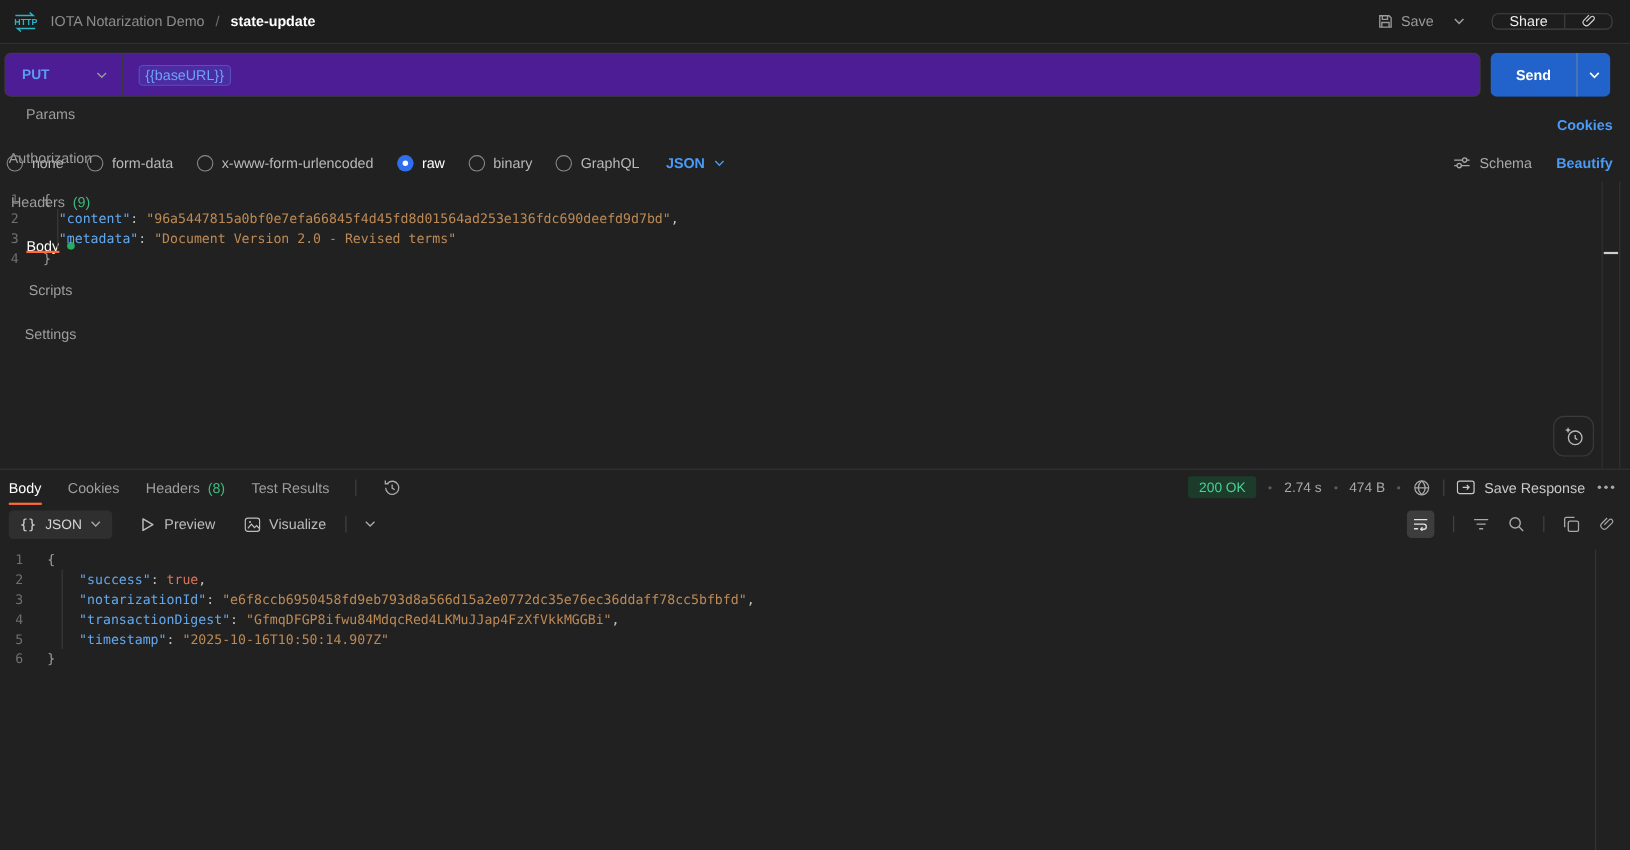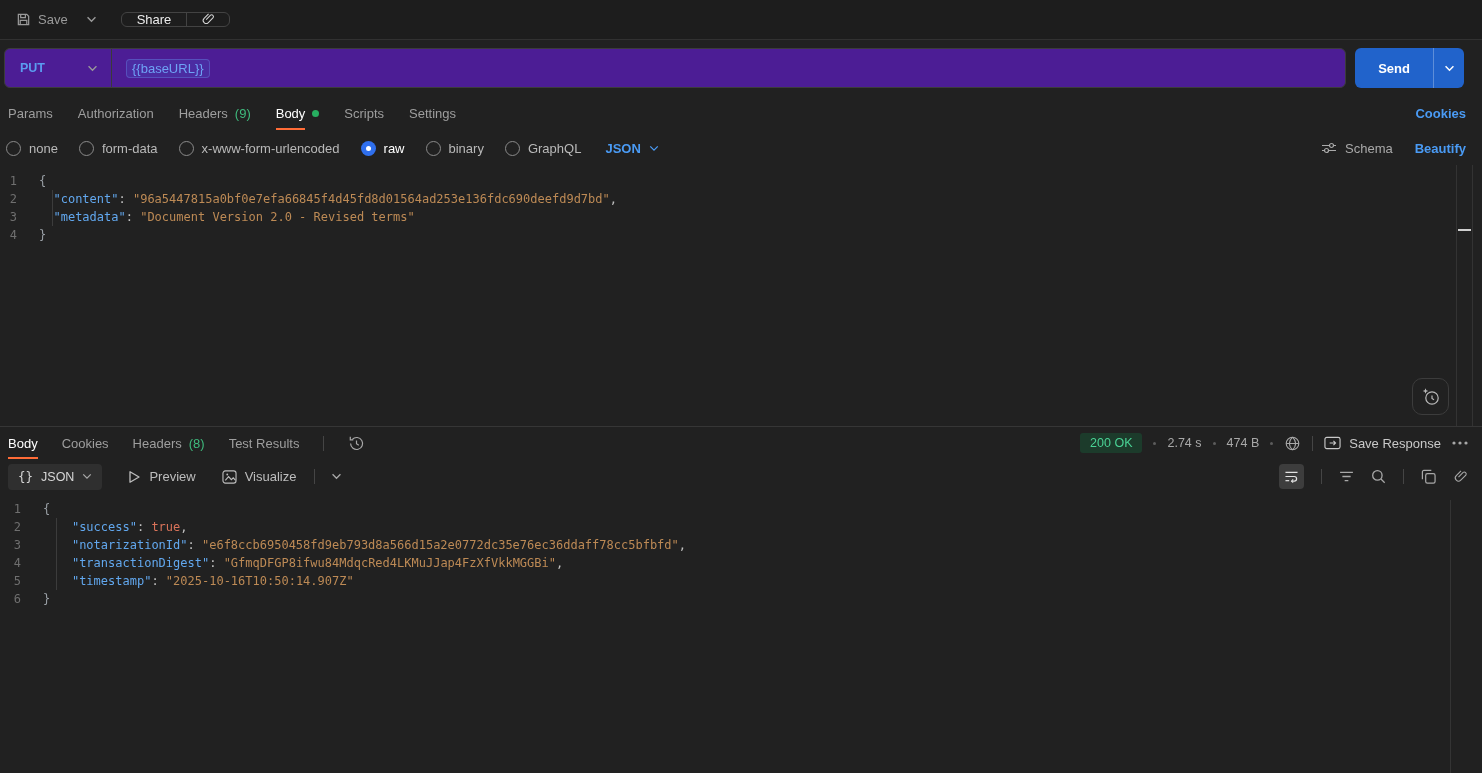--- a/index.html
+++ b/index.html
@@ -41,21 +41,21 @@
   .method-caret { color: #9a9a9a; }
   .method-divider { width: 1px; align-self: stretch; background: #3a3a3a; }
   .url-text { padding-left: 14px; display: flex; align-items: center; gap: 3px; color: #e9e9e9; white-space: nowrap; }
   .var-chip { color: #6ea3f5; background: rgba(76,125,232,0.16); border: 1px solid rgba(110,150,235,0.35); border-radius: 4px; padding: 1px 5px; }
   .send-group { display: flex; border-radius: 6px; overflow: hidden; height: 40px; flex: 0 0 auto; }
   .send-main { background: #2163cb; color: #fff; font-weight: 700; padding: 0 23px; display: flex; align-items: center; text-align: center; }
   .send-caret { background: #2163cb; border-left: 1px solid rgba(255,255,255,0.28); width: 31px; display: flex; align-items: center; justify-content: center; color: #fff; }
 
   
   .req-tabs { height: 35px; flex: 0 0 35px; display: flex; align-items: center; justify-content: space-between; padding: 0 16px 0 8px; }
-  .tabs-left { display: flex; align-items: center; gap: 25px; height: 100%; }
+  .tabs-left { display: flex; align-items: center; gap: 25px; height: 100%; flex-direction: column; }
   .tab { color: #9e9e9e; height: 100%; display: flex; align-items: center; gap: 7px; cursor: default; }
   .tab.active { color: #ffffff; }
   .tab-label { position: relative; display: flex; align-items: center; height: 100%; }
   .tab.active .tab-label::after { content: ""; position: absolute; left: 0; right: 0; bottom: 1px; height: 2px; background: #ff6c37; }
   .tab-count { color: #3fba7d; }
   .tab-dot { width: 7px; height: 7px; border-radius: 50%; background: #27ae60; }
   .cookies-link, .beautify { color: #4a9bf5; font-weight: 600; }
 
   
   .body-type-row { height: 34px; flex: 0 0 34px; display: flex; align-items: center; justify-content: space-between; padding: 0 16px 0 6px; }
@@ -109,20 +109,31 @@
   .toolbar-caret { color: #a8a8a8; margin-left: 16px; }
   .toolbar-left .v-div { margin-left: 18px; }
   .toolbar-right { display: flex; align-items: center; gap: 17px; }
   .wrap-btn { background: #3d3d3d; border-radius: 4px; width: 25px; height: 25px; color: #e3e3e3; }
   .resp-editor { flex: 1; padding-top: 6px; }
 </style>
 </head>
 <body>
 
 <div class="topbar">
+  <div class="crumbs">
+    <span class="http-logo">
+      <svg width="26" height="20" viewBox="0 0 26 20" fill="none" stroke="currentColor" stroke-width="1.4">
+        <path d="M4 4h16l-3-2.6M22 16H6l3 2.6"></path>
+        <text x="3" y="13" font-size="8" font-weight="bold" fill="currentColor" stroke="none" font-family="Liberation Sans, sans-serif">HTTP</text>
+      </svg>
+    </span>
+    <span class="crumb-dim">IOTA Notarization Demo</span>
+    <span class="crumb-sep">/</span>
+    <span class="crumb-name">state-update</span>
+  </div>
   <div class="topbar-right">
     <div class="save-btn">
       <span>
         <svg width="15" height="15" viewBox="0 0 16 16" fill="none" stroke="currentColor" stroke-width="1.3">
           <path d="M2.5 2.5h9l2 2v9h-11z"></path>
             <path d="M5 2.5v3.5h5V2.5"></path>
             <path d="M4.5 13.5V9h7v4.5"></path>
         </svg>
       </span>
       <span>Save</span>

